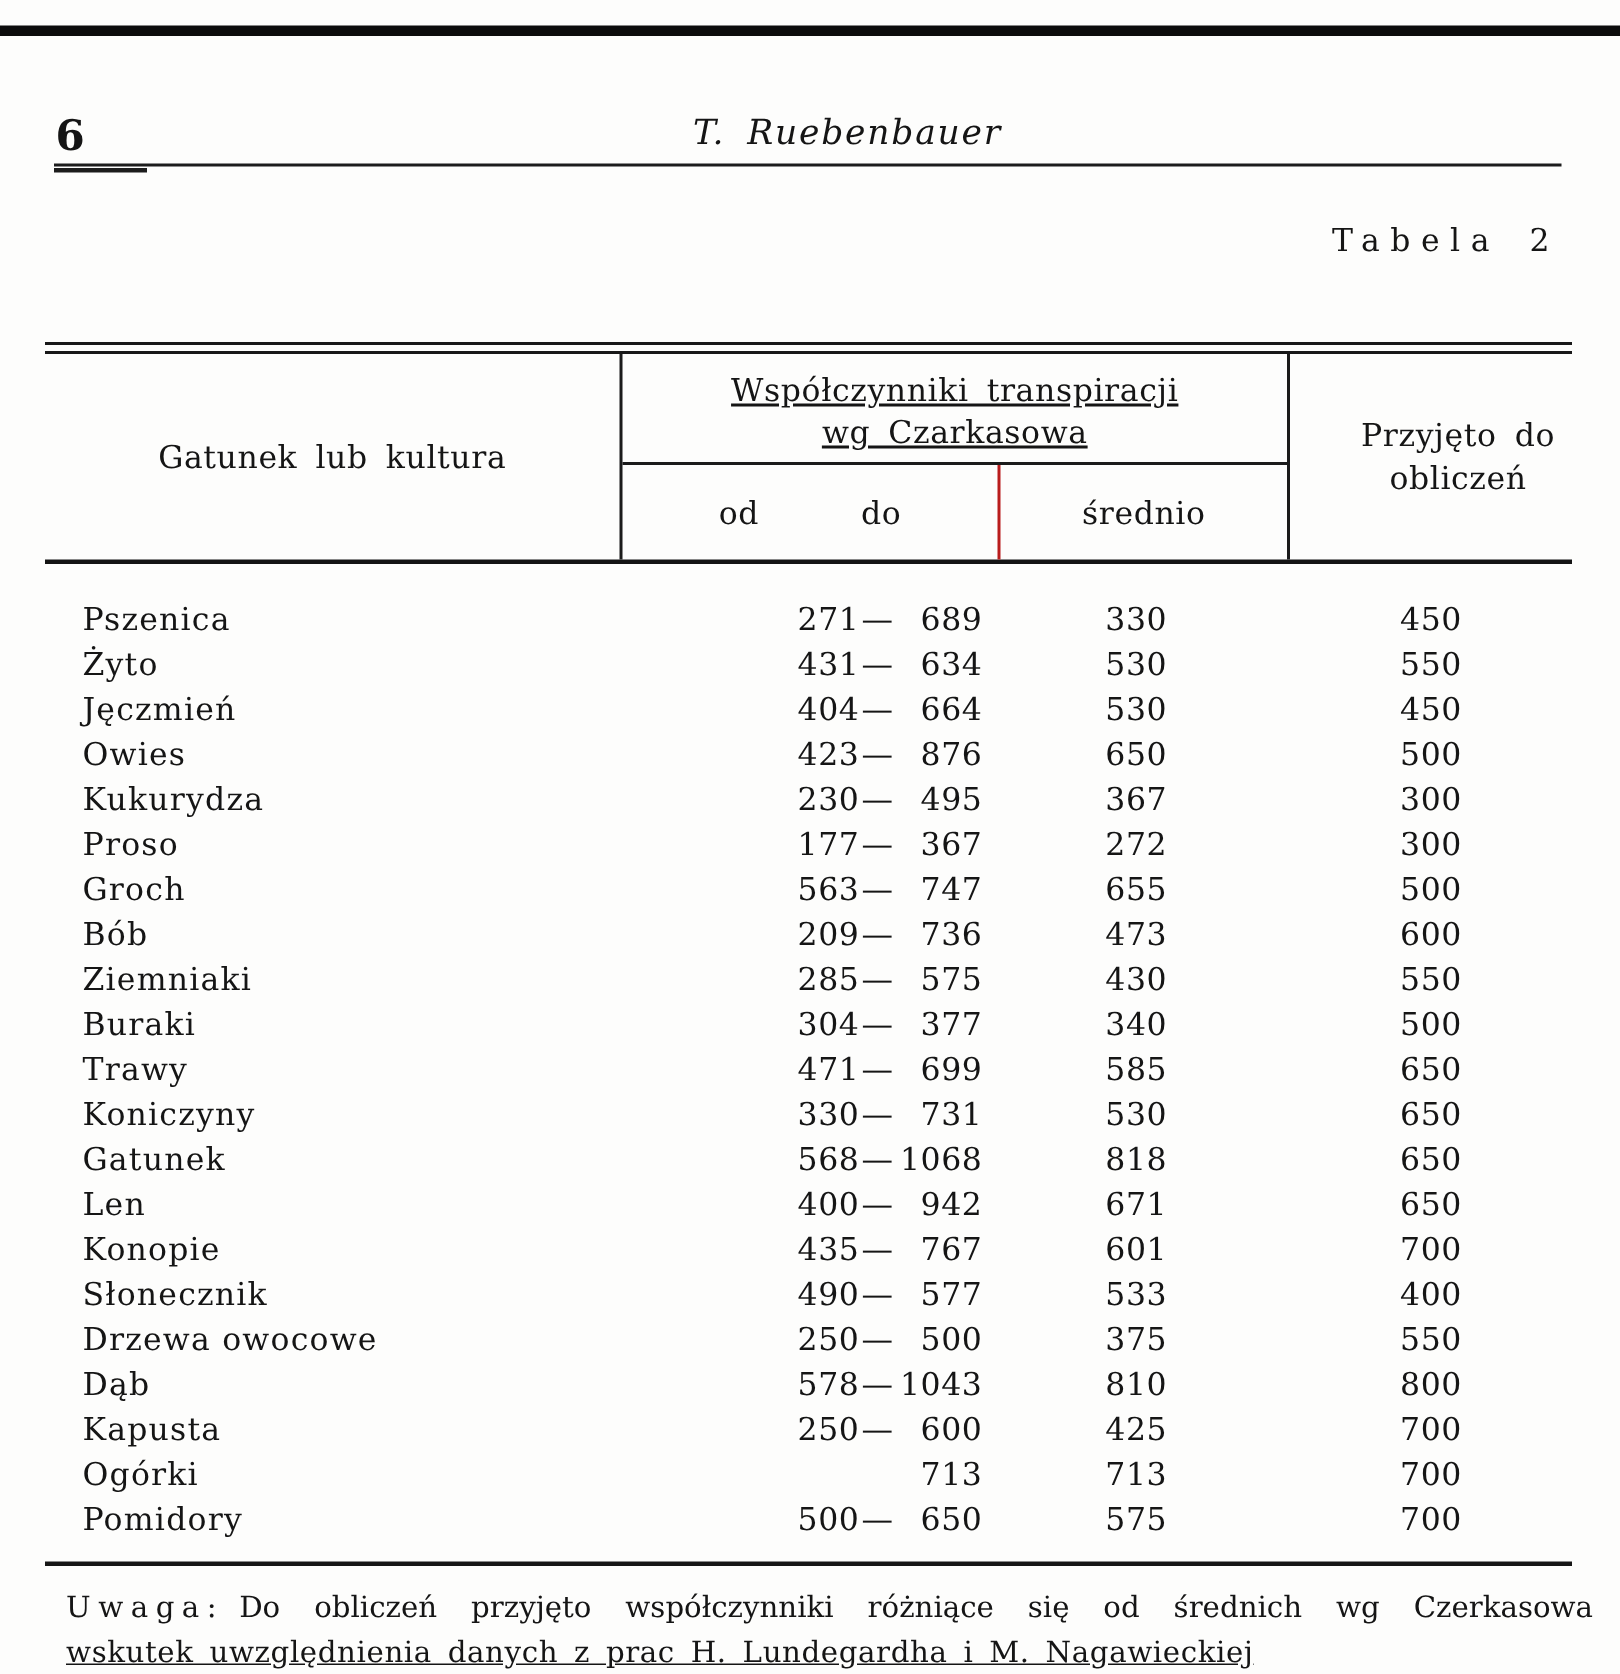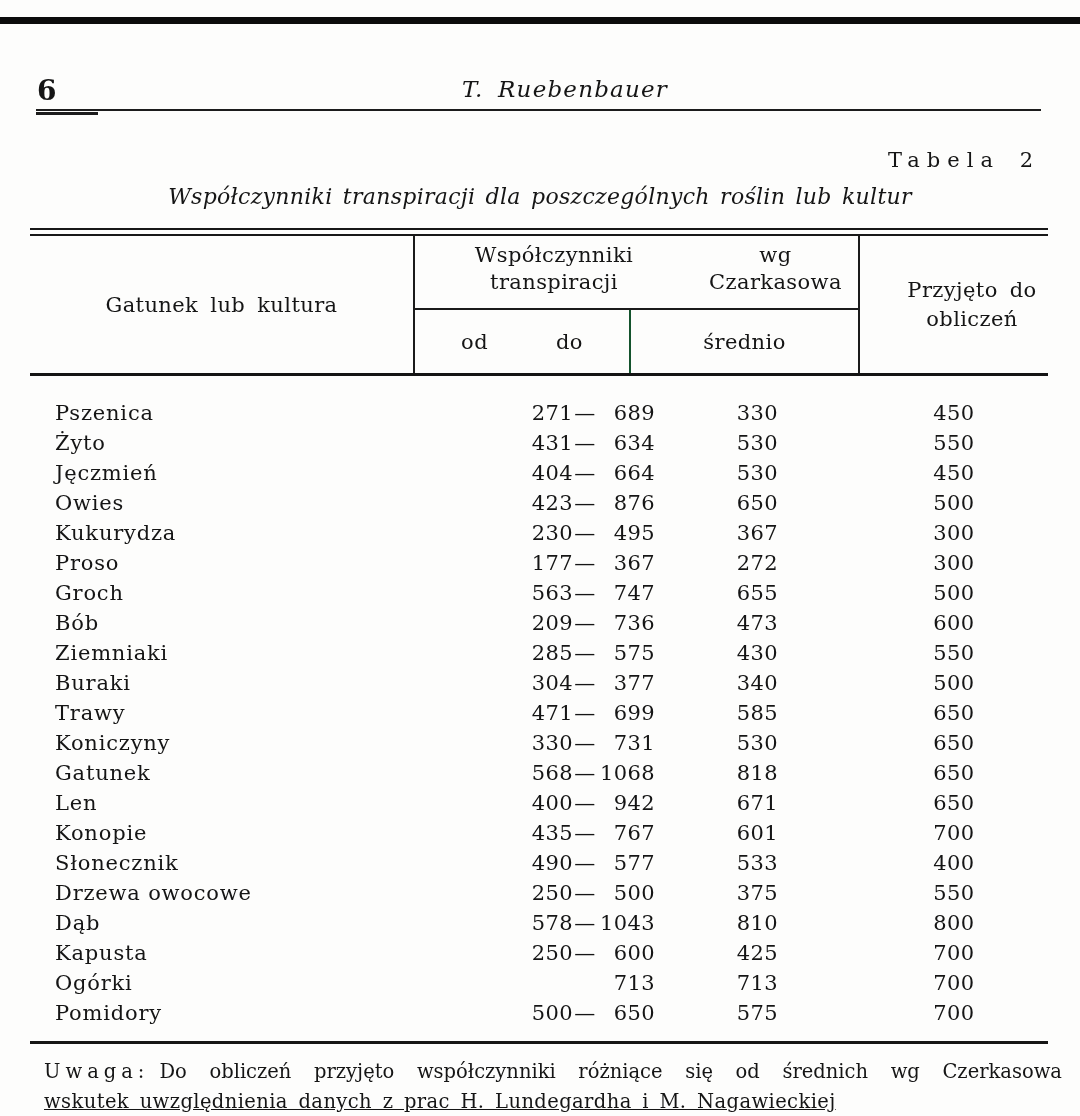--- a/index.html
+++ b/index.html
@@ -29,24 +29,24 @@
 
   
   .ttable { position:absolute; left:30px; top:228px; width:1018px; }
   .double-rule { height:8px; border-top:2px solid #181818; border-bottom:2px solid #181818; }
 
   .thead { display:flex; height:140px; border-bottom:3px solid #141414;
            font-size:21px; letter-spacing:0.4px; word-spacing:5px; }
   .th-species { width:385px; border-right:2px solid #1b1b1b;
                 display:flex; align-items:center; justify-content:center; }
   .th-group { width:445px; border-right:2px solid #1b1b1b; display:flex; flex-direction:column; }
-  .th-group-title { height:72px; display:flex; flex-direction:row; align-items:center;
-                    justify-content:flex-end; padding-bottom:6px; line-height:1.3; text-align:center; }
+  .th-group-title { height:72px; display:flex; flex-direction:column; align-items:center;
+                    justify-content:flex-end; padding-bottom:6px; line-height:1.3; text-align:center;text-decoration:underline; }
   .th-group-sub { flex:1; display:flex; border-top:2px solid #1b1b1b; }
-  .th-oddo { width:216px; border-right:2px solid #14532d;
+  .th-oddo { width:252px; border-right:2px solid #b91c1c;
              display:flex; align-items:center; justify-content:center; gap:68px; }
   .th-srednio { flex:1; display:flex; align-items:center; justify-content:center; }
   .th-przyjeto { flex:1; display:flex; flex-direction:column; align-items:center;
                  justify-content:center; line-height:1.35; text-align:center;padding-left:36px; }
 
   .tbody { padding:22px 0 13px 0; font-size:21px; letter-spacing:0.4px; }
   .body-row { height:30px; display:grid; grid-template-columns:385px 240px 205px 188px; align-items:center; }
   .cell { white-space:nowrap; }
   .name-cell { padding-left:25px; letter-spacing:0.8px; }
   .range-cell { display:flex; justify-content:flex-end; align-items:center; padding-left:28px; }
@@ -70,21 +70,20 @@
 <div class="page">
 
   <div class="top-scan-bar"></div>
 
   <div class="page-number">6</div>
   <div class="running-head">T. Ruebenbauer</div>
   <div class="head-rule"></div>
   <div class="head-rule-stub"></div>
 
   <div class="table-label">Tabela 2</div>
-  <div class="table-title">Współczynniki transpiracji dla poszczególnych roślin lub kultur</div>
 
   <div class="ttable">
     <div class="double-rule"></div>
 
     <div class="thead">
       <div class="th-species">
         <span>Gatunek lub kultura</span>
       </div>
       <div class="th-group">
         <div class="th-group-title">

